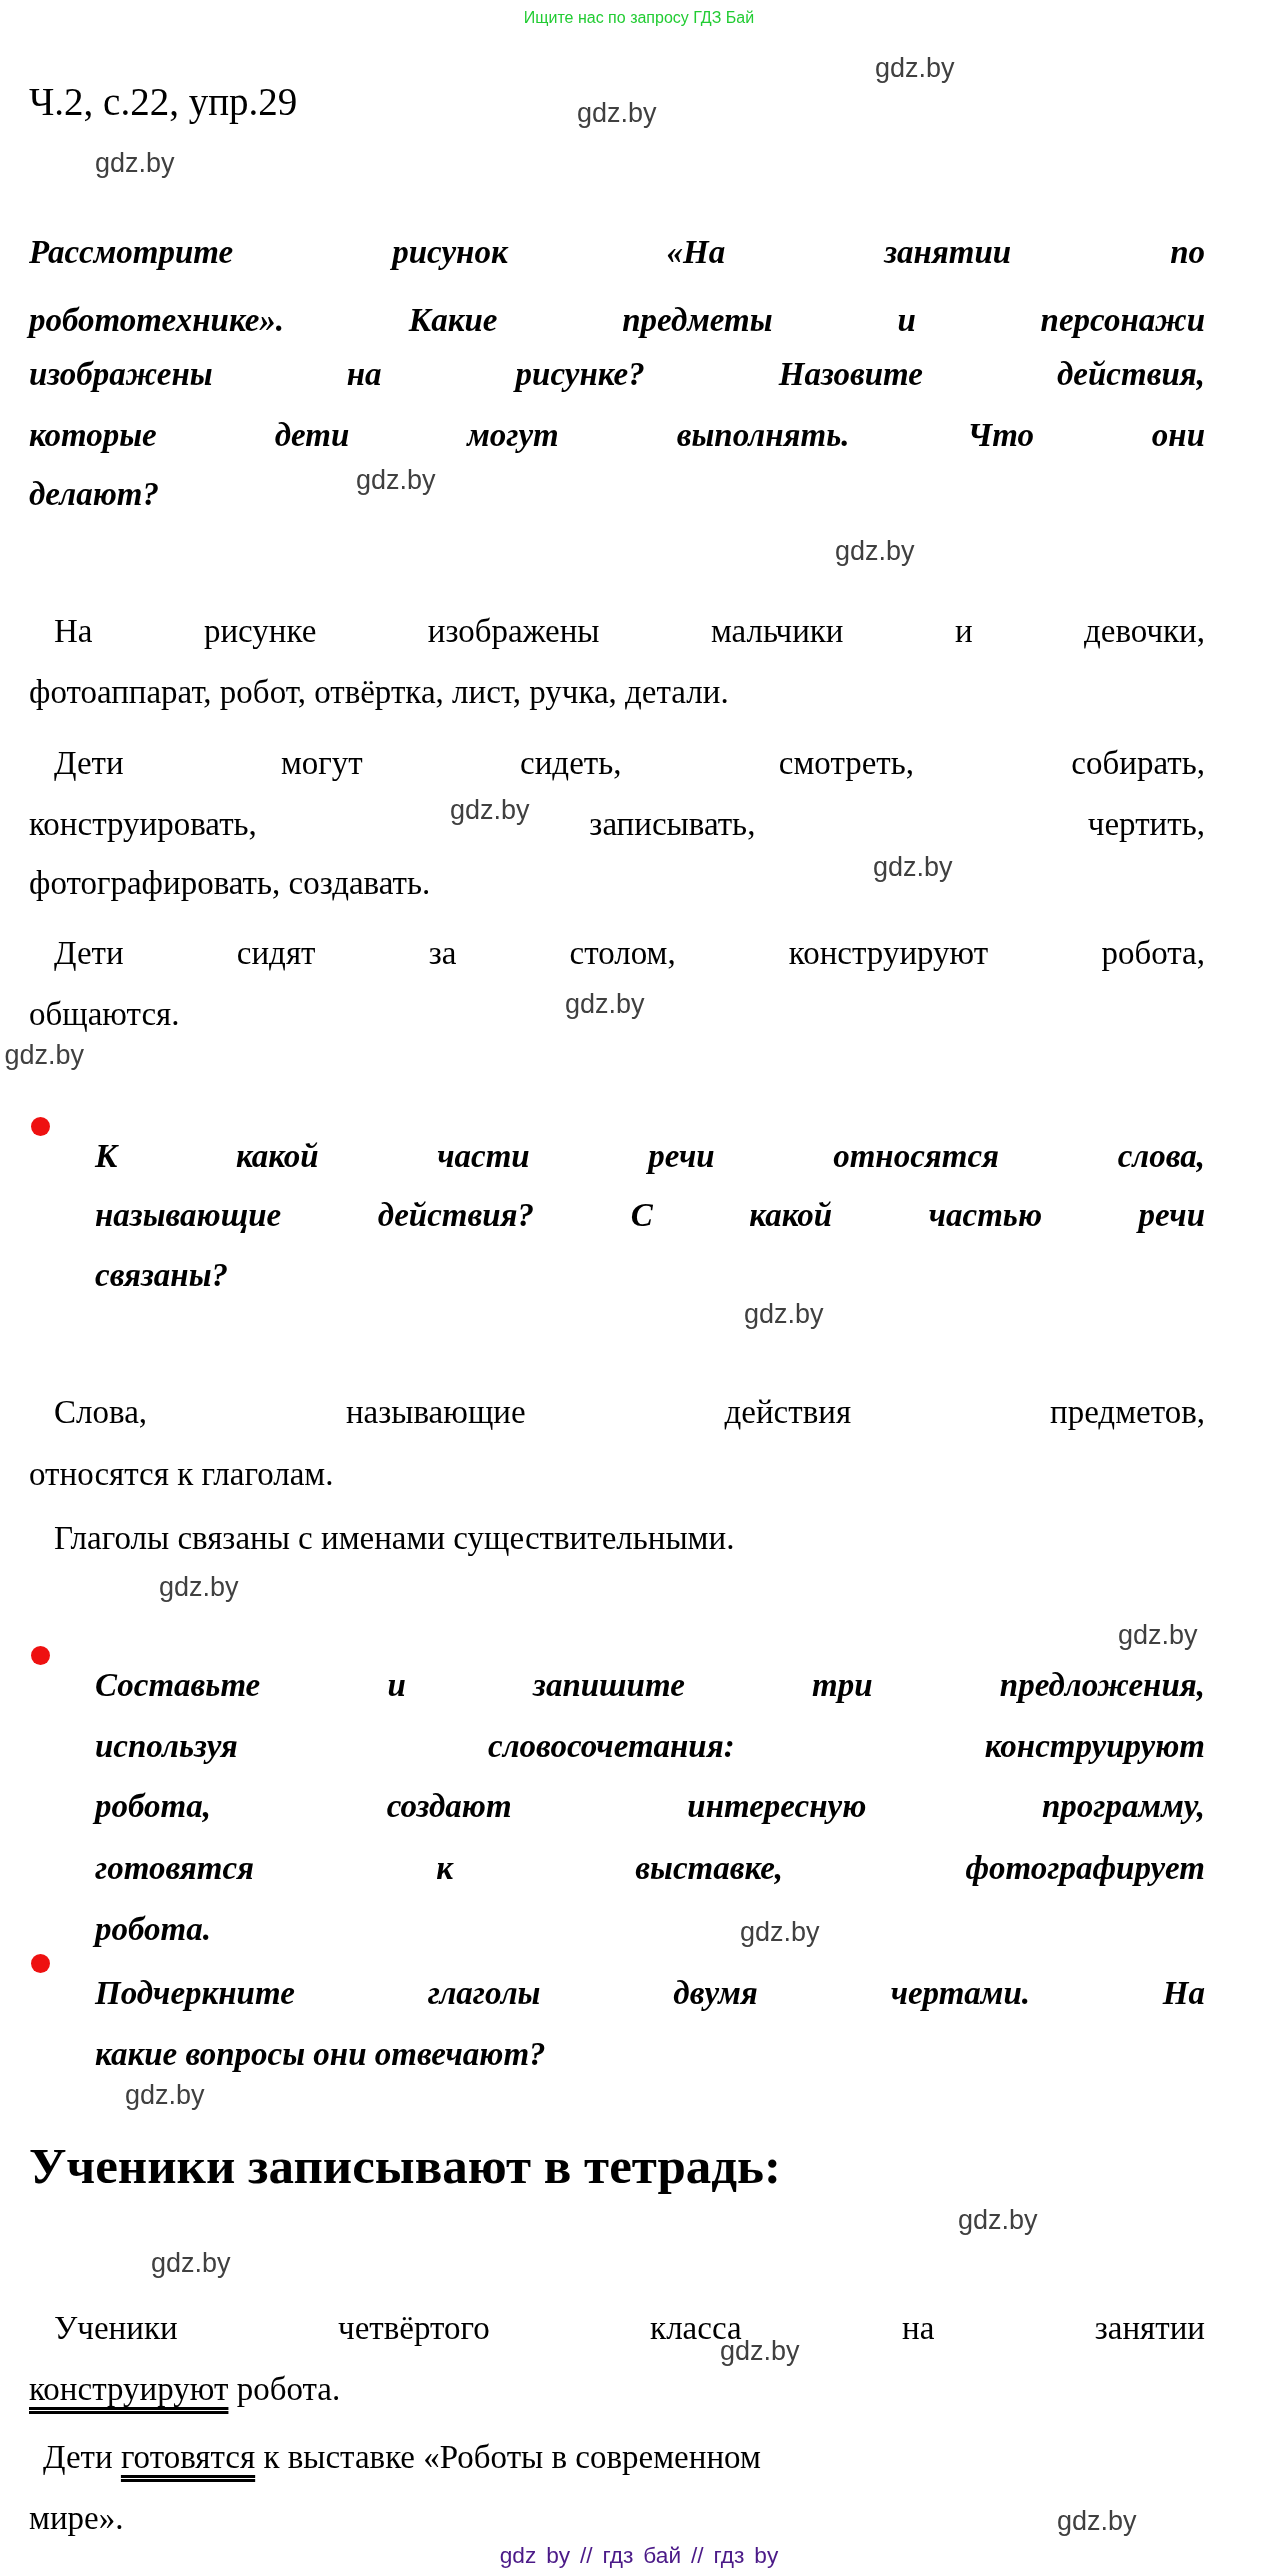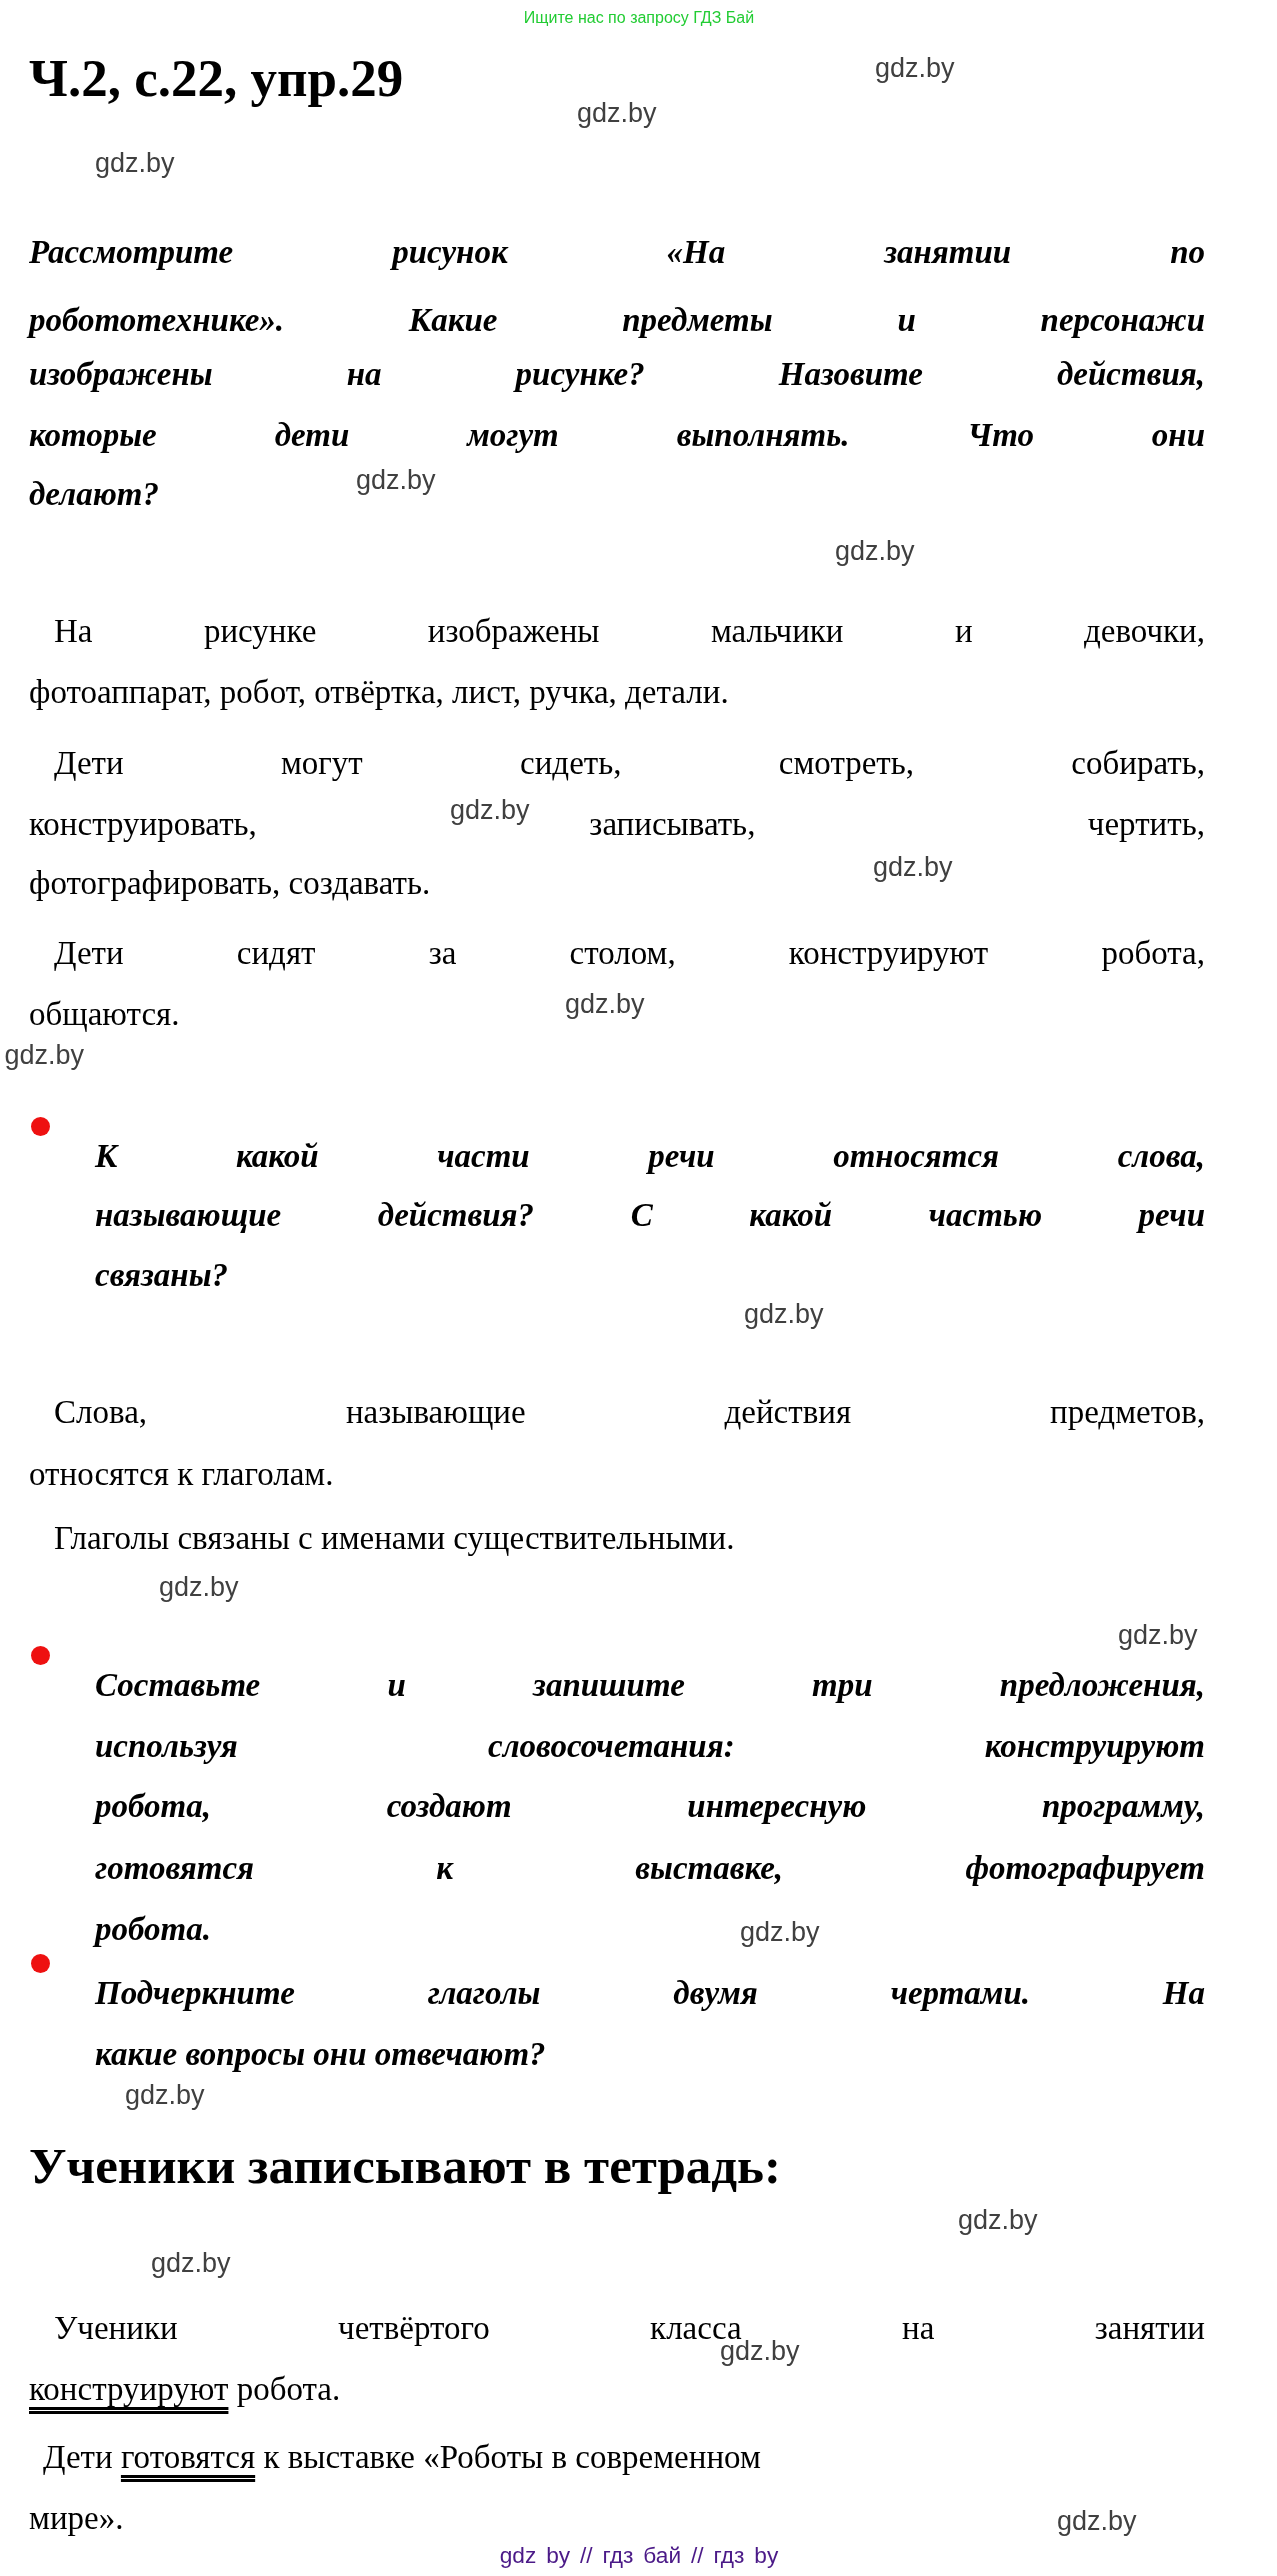--- a/index.html
+++ b/index.html
@@ -7,21 +7,21 @@
          font-family: "Liberation Serif", "DejaVu Serif", serif; color: #000; }
   .abs { position: absolute; white-space: nowrap; }
   .top-banner { left: 0; width: 1278px; top: 3.6px; text-align: center;
                 font-family: "Liberation Sans", "DejaVu Sans", sans-serif;
                 font-size: 16px; line-height: 27px; color: #22cc33; }
   .footer { left: 0; width: 1278px; top: 2540px; text-align: center;
             font-family: "Liberation Sans", "DejaVu Sans", sans-serif;
             font-size: 22.7px; line-height: 31px; color: #4b1a88; word-spacing: 3.6px; }
   .wm { font-family: "Liberation Sans", "DejaVu Sans", sans-serif; font-size: 27px;
         line-height: 31px; color: #404040; margin-top: 12px; }
-  .title { left: 29px; top: 48px; font-size: 53px; line-height: 60px; font-weight: bold; }
+  .title { left: 29px; top: 72px; font-size: 39px; line-height: 60px; font-weight: normal; }
   .line { left: 29px; width: 1176px; font-size: 33px; line-height: 60px; height: 60px;
           text-align: justify; text-align-last: justify; margin-top: 24px; }
   .line.last { text-align-last: left; }
   .line.indent { left: 54px; width: 1151px; }
   .line.bul { left: 95px; width: 1110px; }
   .q { font-style: italic; font-weight: bold; }
   .bullet { width: 19px; height: 19px; border-radius: 50%; background: #ee1111; left: 31px; }
   .heading { left: 29px; top: 2136px; font-size: 51px; line-height: 60px; font-weight: bold; }
   .heading .ul { text-decoration-thickness: 4.5px; text-underline-offset: 7.2px; }
   .dbl { text-decoration: underline double; text-decoration-thickness: 2.7px; text-underline-offset: 7.2px; }

